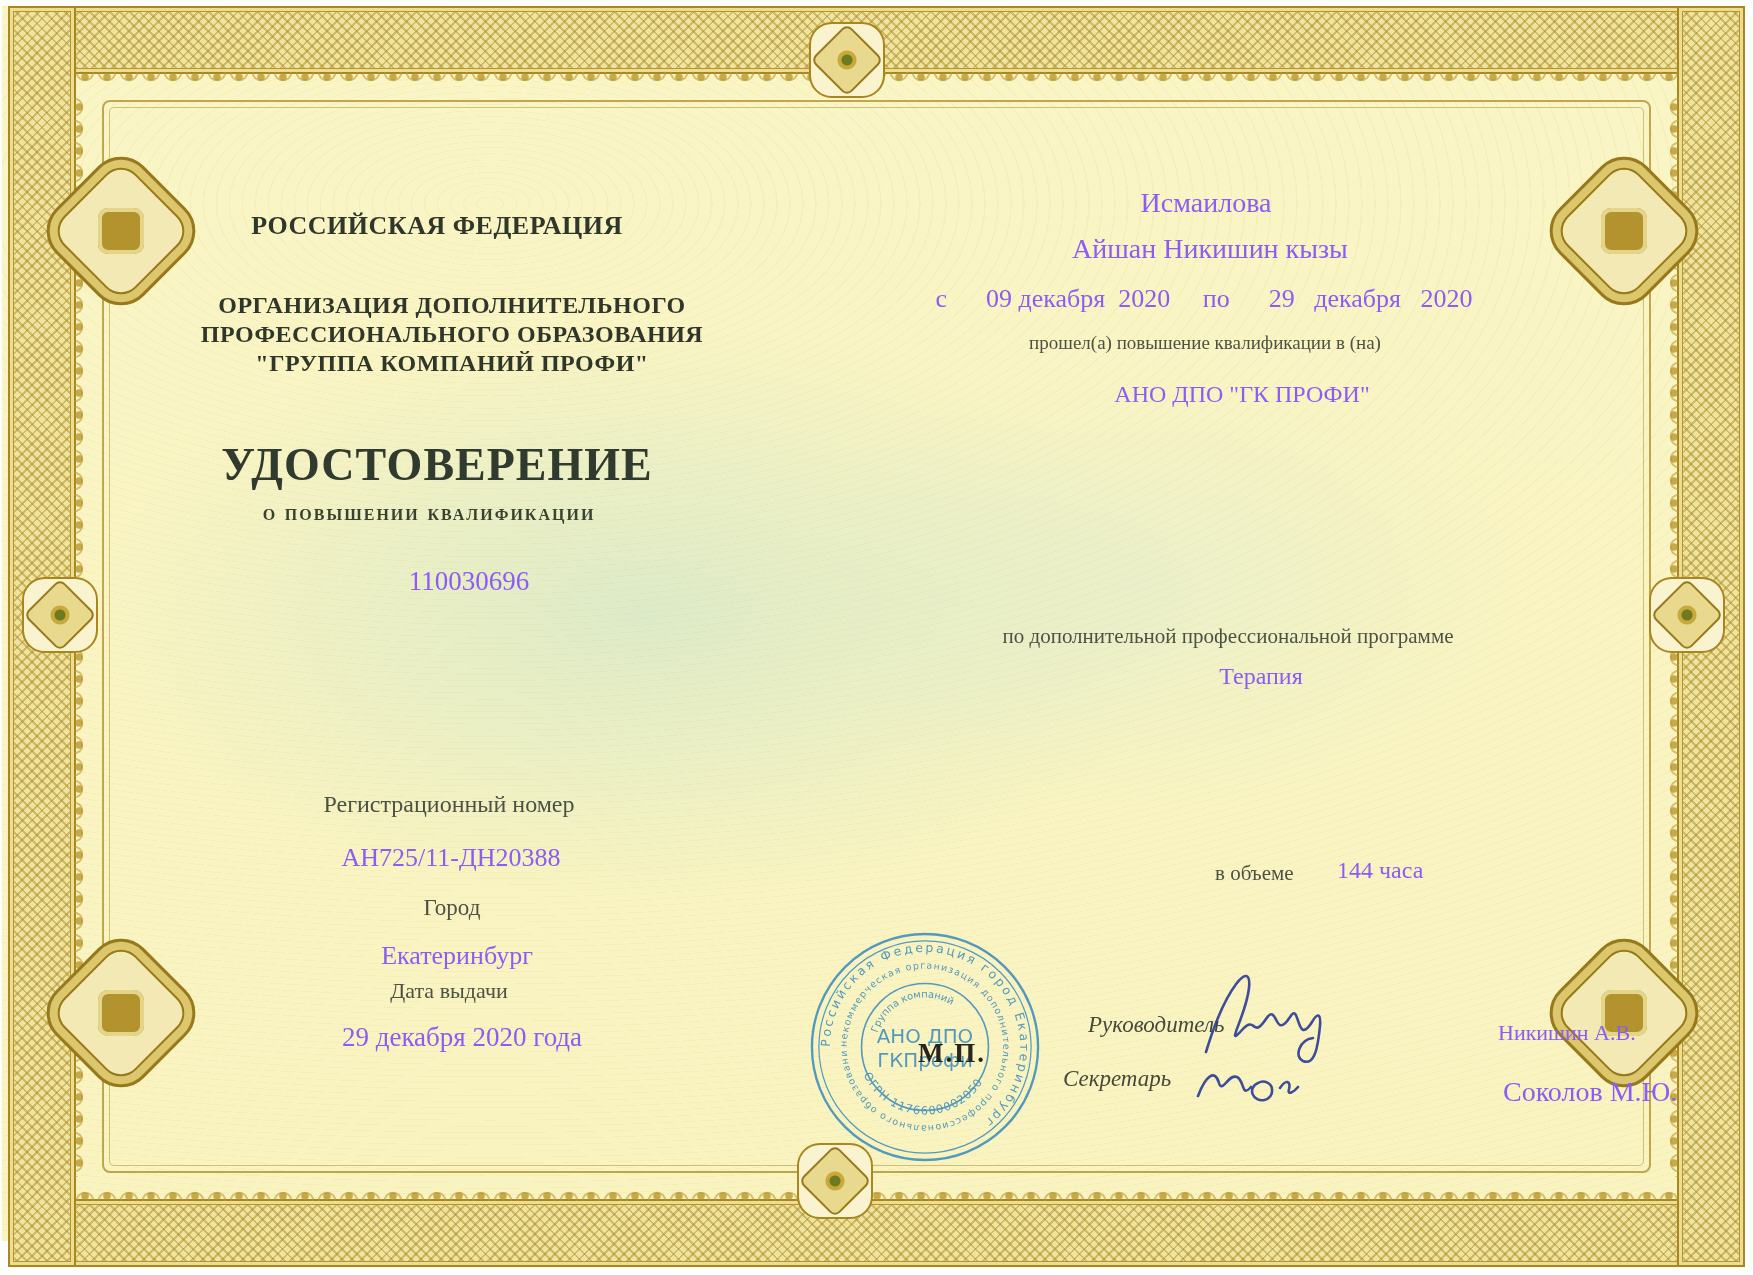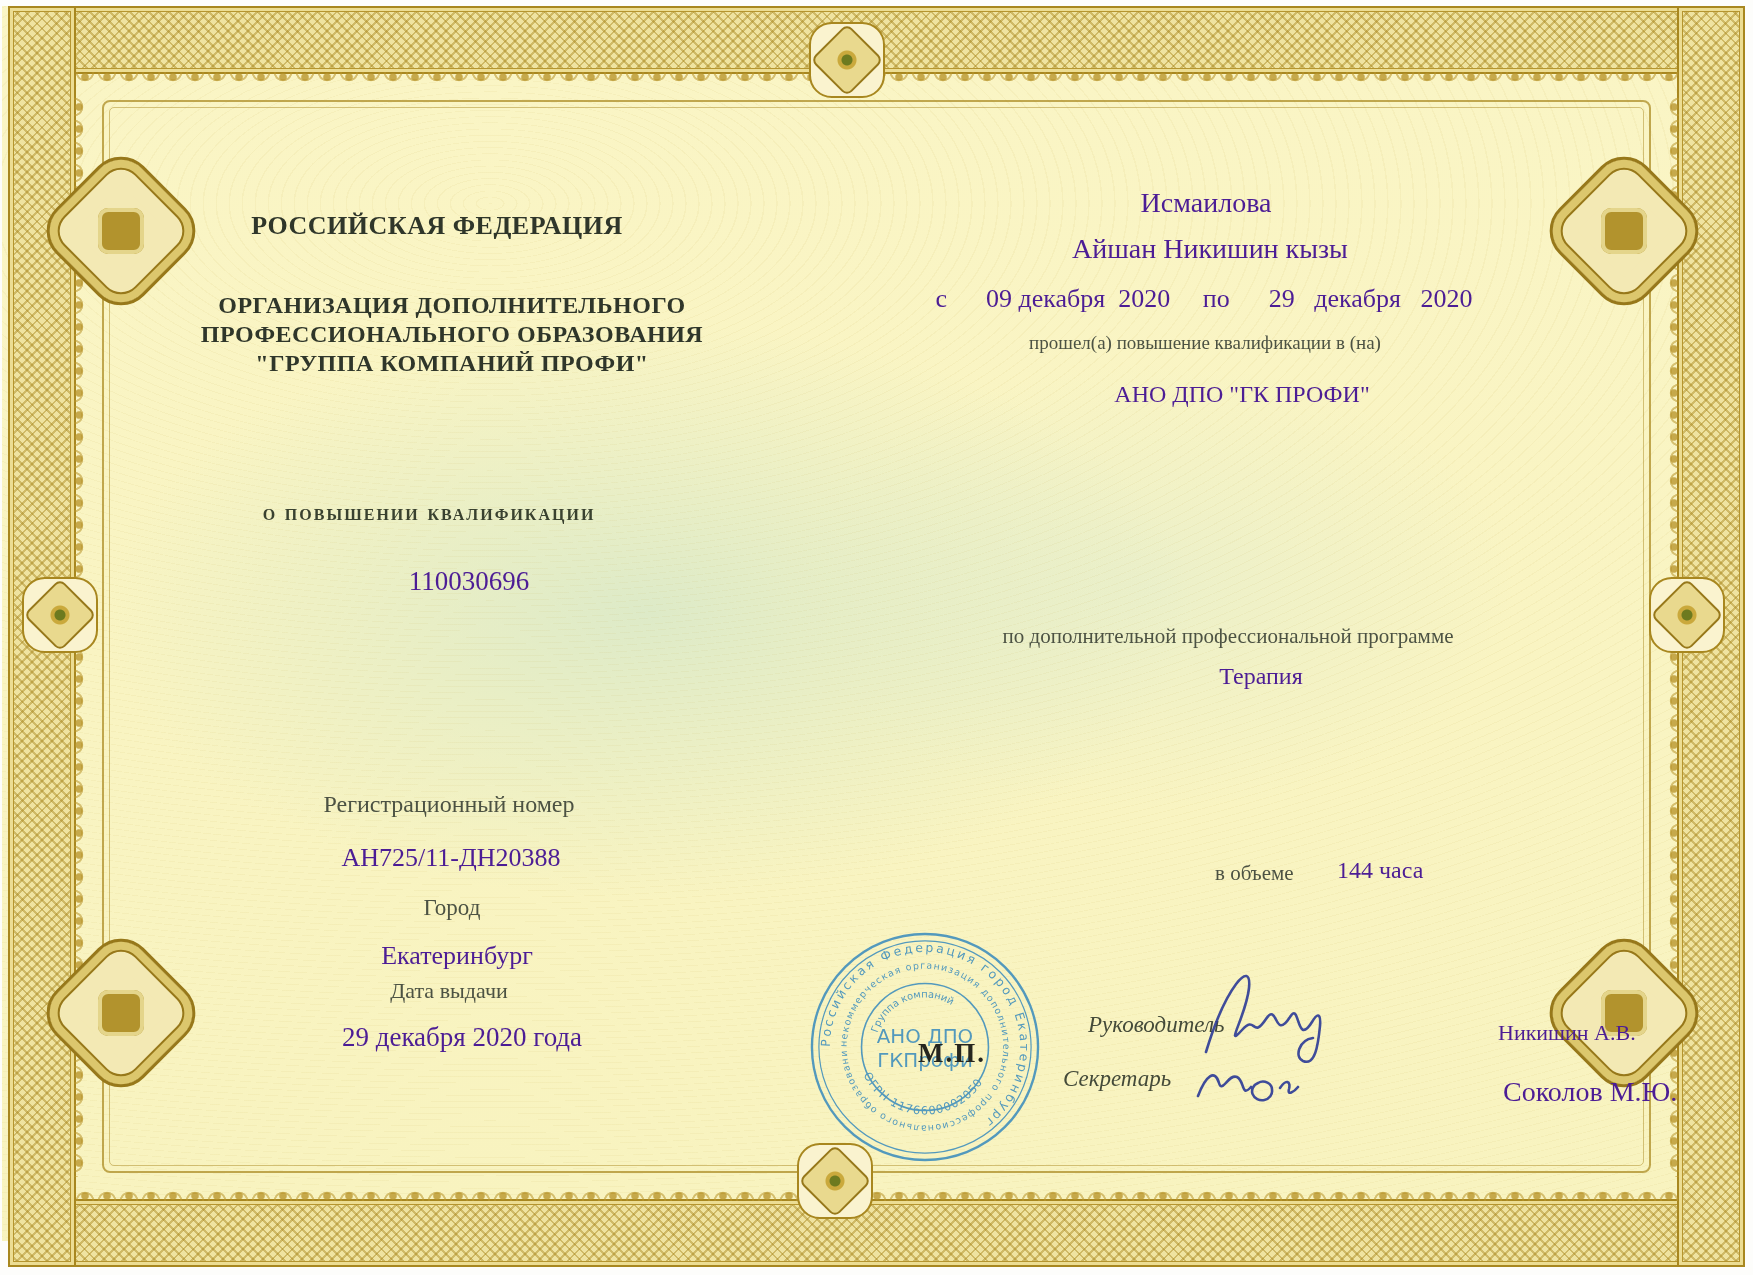--- a/index.html
+++ b/index.html
@@ -54,21 +54,21 @@
     box-shadow: inset 0 0 0 8px #dcc76d, inset 0 0 0 10px #97781a, inset 0 0 0 26px #f3e9b4;}
   .rosette::after{content:"";position:absolute;inset:36px;background:#b2932d;transform:rotate(45deg);
     border-radius:22%;box-shadow: inset 0 0 0 4px #e4d58b;}
   .medallion{position:absolute;width:72px;height:72px;z-index:2;background:#faf3cf;
     border:2px solid #a8871f;border-radius:30%;}
   .medallion::before{content:"";position:absolute;inset:10px;transform:rotate(45deg);
     background:#e9d98e;border:2px solid #97781a;border-radius:14%;}
   .medallion::after{content:"";position:absolute;inset:24px;border-radius:50%;
     background:radial-gradient(circle,#6d7a1f 0 5px,#caa93c 6px 9px,transparent 10px);}
   
-  .t{position:absolute;transform:translateX(-50%);white-space:nowrap;color:#4c1d95;z-index:3;}
+  .t{position:absolute;transform:translateX(-50%);white-space:nowrap;color:#8b5cf6;z-index:3;}
   .gray{color:#4c5243;}
   .hd{font-weight:600;letter-spacing:.5px;color:#2f362a;}
   .title{font-weight:700;letter-spacing:1px;color:#313a2e;}
   .smallcaps{font-variant:small-caps;font-weight:600;letter-spacing:2px;color:#39412f;}
   .ital{font-style:italic;color:#444a39;}
   .prewrap{white-space:pre;}
   .noshift{transform:none;}
   
   .stamp{position:absolute;left:806px;top:928px;width:238px;height:238px;z-index:2;opacity:.82;}
   .mp{position:absolute;left:918px;top:1038px;font-size:27px;letter-spacing:2px;color:#26261f;
@@ -96,20 +96,21 @@
   <div class="rosette" style="right:67px;top:951px;"></div>
   <div class="medallion" style="left:809px;top:22px;"></div>
   <div class="medallion" style="left:797px;top:1143px;"></div>
   <div class="medallion" style="left:22px;top:577px;"></div>
   <div class="medallion" style="right:28px;top:577px;"></div>
 
   <div class="t hd" style="left:437px;top:211px;font-size:26px;">РОССИЙСКАЯ ФЕДЕРАЦИЯ</div>
   <div class="t hd" style="left:452px;top:321px;font-size:24px;">ПРОФЕССИОНАЛЬНОГО ОБРАЗОВАНИЯ</div>
   <div class="t hd" style="left:452px;top:292px;font-size:24px;">ОРГАНИЗАЦИЯ ДОПОЛНИТЕЛЬНОГО</div>
   <div class="t hd" style="left:452px;top:350px;font-size:24px;">"ГРУППА КОМПАНИЙ ПРОФИ"</div>
+  <div class="t title" style="left:437px;top:438px;font-size:46px;">УДОСТОВЕРЕНИЕ</div>
   <div class="t smallcaps" style="left:429px;top:500px;font-size:23px;">о повышении квалификации</div>
   <div class="t" style="left:469px;top:566px;font-size:27px;">110030696</div>
   <div class="t gray" style="left:449px;top:791px;font-size:24px;">Регистрационный номер</div>
   <div class="t" style="left:451px;top:843px;font-size:26px;">АН725/11-ДН20388</div>
   <div class="t gray" style="left:452px;top:895px;font-size:23px;">Город</div>
   <div class="t" style="left:457px;top:941px;font-size:26px;">Екатеринбург</div>
   <div class="t gray" style="left:449px;top:978px;font-size:22px;">Дата выдачи</div>
   <div class="t" style="left:462px;top:1022px;font-size:27px;">29 декабря 2020 года</div>
 
   <div class="t" style="left:1206px;top:187px;font-size:28px;">Исмаилова</div>

